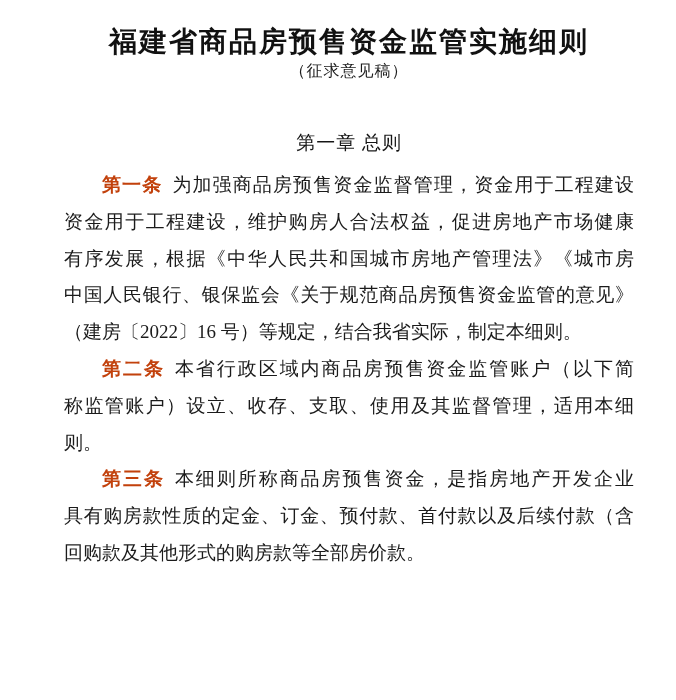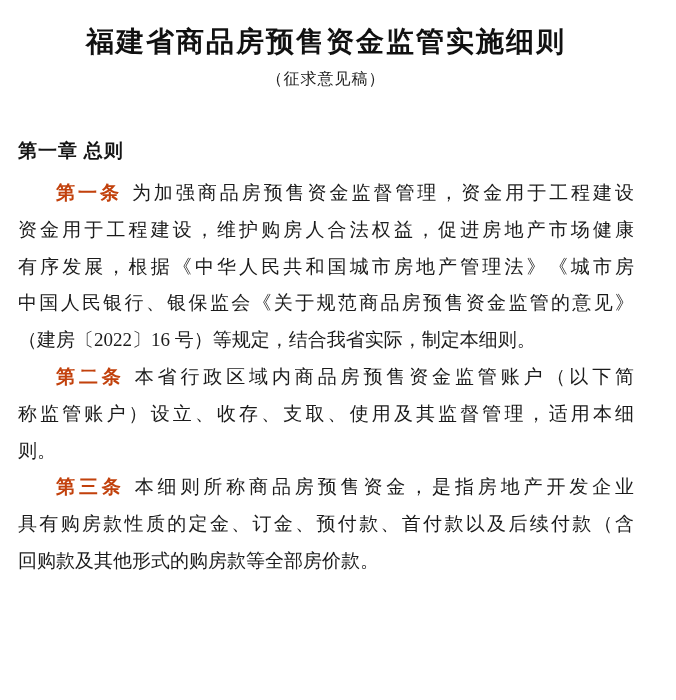--- a/index.html
+++ b/index.html
@@ -11,45 +11,45 @@
     width: 676px;
     height: 700px;
     overflow: hidden;
     color: #1b1b1b;
     font-family: "Liberation Serif", serif;
   }
   .page {
     box-sizing: border-box;
     width: 676px;
     height: 700px;
-    padding: 26px 42px 0 18px;
+    padding: 26px 42px 0 64px;
     background: #ffffff;
   }
   .doc-title {
     text-align: center;
     font-family: "Liberation Sans", sans-serif;
     font-weight: bold;
     font-size: 28px;
     line-height: 32px;
     letter-spacing: 2px;
     color: #111111;
   }
   .doc-subtitle {
     text-align: center;
     font-size: 16px;
     line-height: 20px;
-    margin-top: 11px;
+    margin-top: 3px;
     letter-spacing: 1px;
     color: #1b1b1b;
   }
   .chapter-heading {
-    text-align: left;
+    text-align: center;
     font-size: 19px;
     line-height: 22px;
-    font-weight: bold;
+    font-weight: normal;
     margin-top: 51px;
     letter-spacing: 1px;
     color: #151515;
   }
   .doc-body {
     margin-top: 13px;
     font-size: 19px;
   }
   .line {
     line-height: 36.8px;

